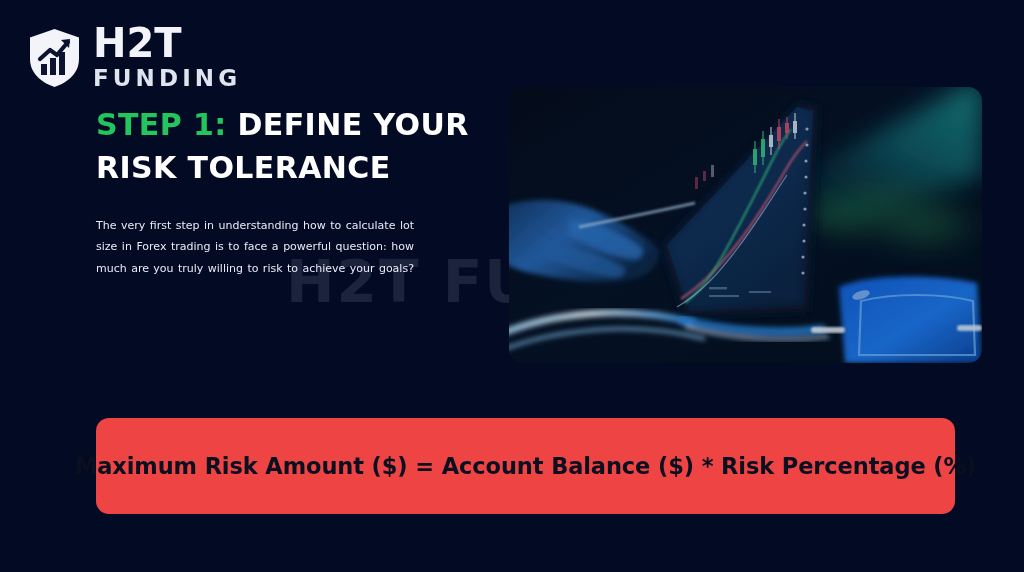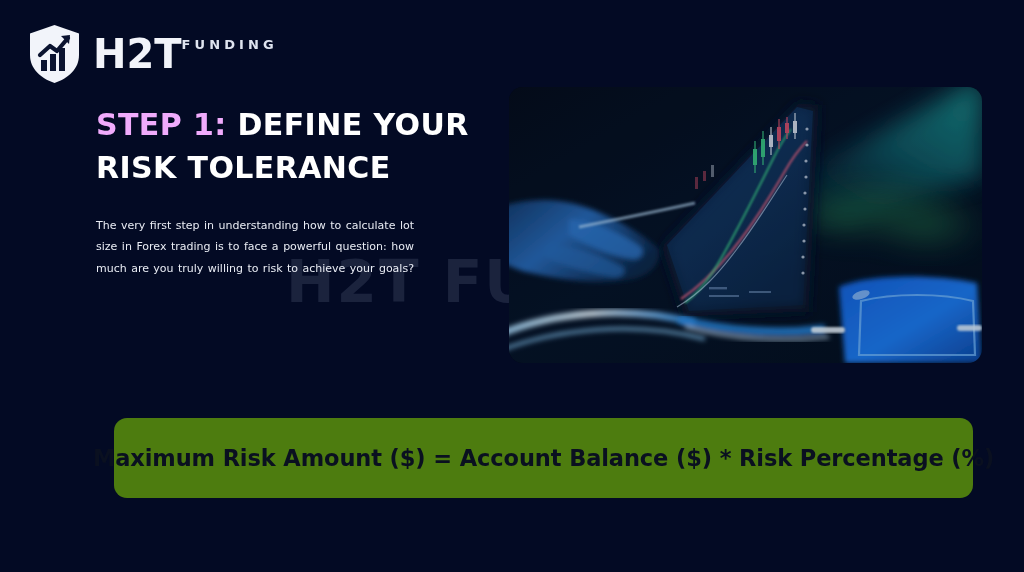--- a/index.html
+++ b/index.html
@@ -44,31 +44,31 @@
   .logo {
     position: absolute;
     left: 27px;
     top: 24px;
     display: flex;
     align-items: center;
     gap: 11px;
     z-index: 8;
   }
   .logo-shield { width: 55px; height: 60px; display: block; }
-  .logo-text { display: flex; flex-direction: row; justify-content: center; }
+  .logo-text { display: flex; flex-direction: column; justify-content: center; }
   .logo-h2t {
     font-size: 40px;
     font-weight: 700;
     color: #f2f4fa;
     line-height: 0.95;
     letter-spacing: 0px;
     font-family: "DejaVu Sans", sans-serif;
   }
   .logo-funding {
-    font-size: 13px;
+    font-size: 23px;
     font-weight: 700;
     color: #dfe4ef;
     letter-spacing: 4.1px;
     line-height: 1.25;
     margin-top: 2px;
     font-family: "DejaVu Sans", sans-serif;
   }
 
   
   .headline {
@@ -77,21 +77,21 @@
     top: 104px;
     width: 400px;
     font-size: 30px;
     font-weight: 700;
     line-height: 1.42;
     color: #ffffff;
     letter-spacing: 0.4px;
     z-index: 8;
     font-family: "DejaVu Sans", sans-serif;
   }
-  .headline .step { color: #f0abfc; }
+  .headline .step { color: #22c55e; }
   .headline .rest { color: #ffffff; }
 
   
   .body-copy {
     position: absolute;
     left: 96px;
     top: 215px;
     width: 318px;
     font-size: 11px;
     line-height: 1.95;
@@ -117,28 +117,27 @@
     background: #030913;
   }
   .photo svg { display: block; width: 100%; height: 100%; }
 
   
   .formula-bar {
     position: absolute;
     left: 96px;
     top: 418px;
     width: 859px;
-    height: 80px;
-    background: #4d7c0f;
+    height: 96px;
+    background: #ef4444;
     border-radius: 13px;
     display: flex;
     align-items: center;
     justify-content: center;
     z-index: 8;
-    margin-left: 18px;
   }
   .formula-text {
     font-size: 22.5px;
     font-weight: 700;
     color: #0a1020;
     letter-spacing: -0.1px;
     white-space: nowrap;
     font-family: "DejaVu Sans", sans-serif;
   }
 </style>

